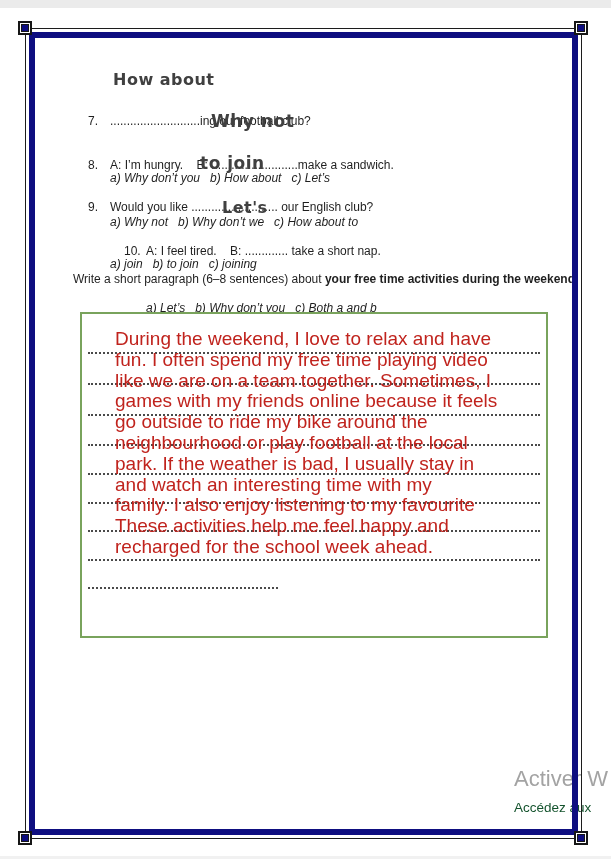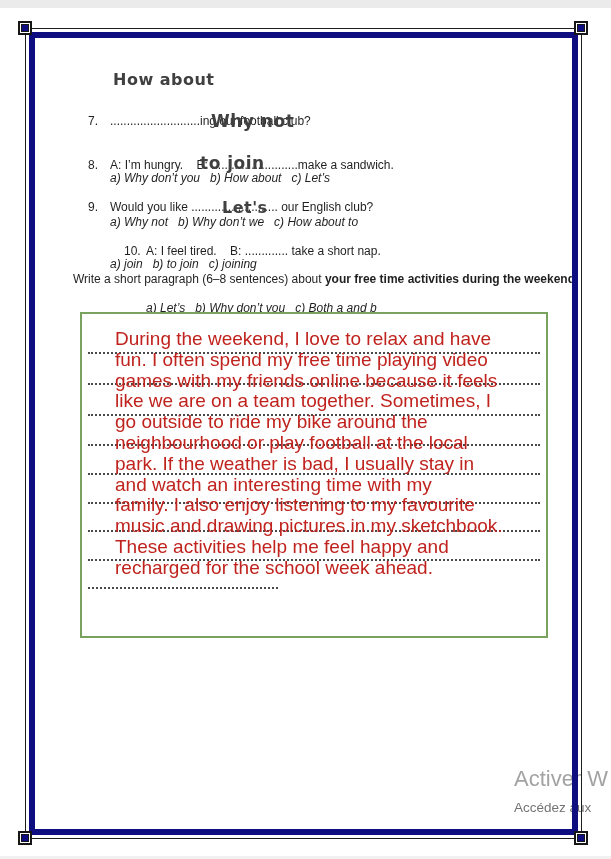--- a/index.html
+++ b/index.html
@@ -92,21 +92,21 @@
   }
   .para div { white-space: nowrap; }
 
   
   .wm1 {
     position: absolute; left: 514px; top: 766px; z-index: 1;
     font-size: 22px; color: #a3a3a3; white-space: nowrap;
   }
   .wm2 {
     position: absolute; left: 514px; top: 800px; z-index: 1;
-    font-size: 13.5px; color: #737373; white-space: nowrap;
+    font-size: 13.5px; color: #14532d; white-space: nowrap;
   }
 </style>
 </head>
 <body>
 
 <div class="page">
 
   <div class="strip-top"></div>
   <div class="strip-bottom"></div>
 
@@ -161,28 +161,27 @@
     <div class="ruled r3"></div>
     <div class="ruled r4"></div>
     <div class="ruled r5"></div>
     <div class="ruled r6"></div>
     <div class="ruled r7"></div>
     <div class="ruled r8"></div>
     <div class="ruled r9"></div>
     <div class="para">
       <div>During the weekend, I love to relax and have</div>
       <div>fun. I often spend my free time playing video</div>
+      <div>like we are on a team together. Sometimes, I</div>
       <div>games with my friends online because it feels</div>
-      <div>like we are on a team together. Sometimes, I</div>
       <div>go outside to ride my bike around the</div>
       <div>neighbourhood or play football at the local</div>
       <div>park. If the weather is bad, I usually stay in</div>
       <div>and watch an interesting time with my</div>
       <div>family. I also enjoy listening to my favourite</div>
-      <div>music and drawing pictures in my sketchbook.</div>
       <div>These activities help me feel happy and</div>
       <div>recharged for the school week ahead.</div>
     </div>
   </div>
 
   <div class="wm1">Activer W</div>
   <div class="wm2">Accédez aux</div>
 
 </div>
 

